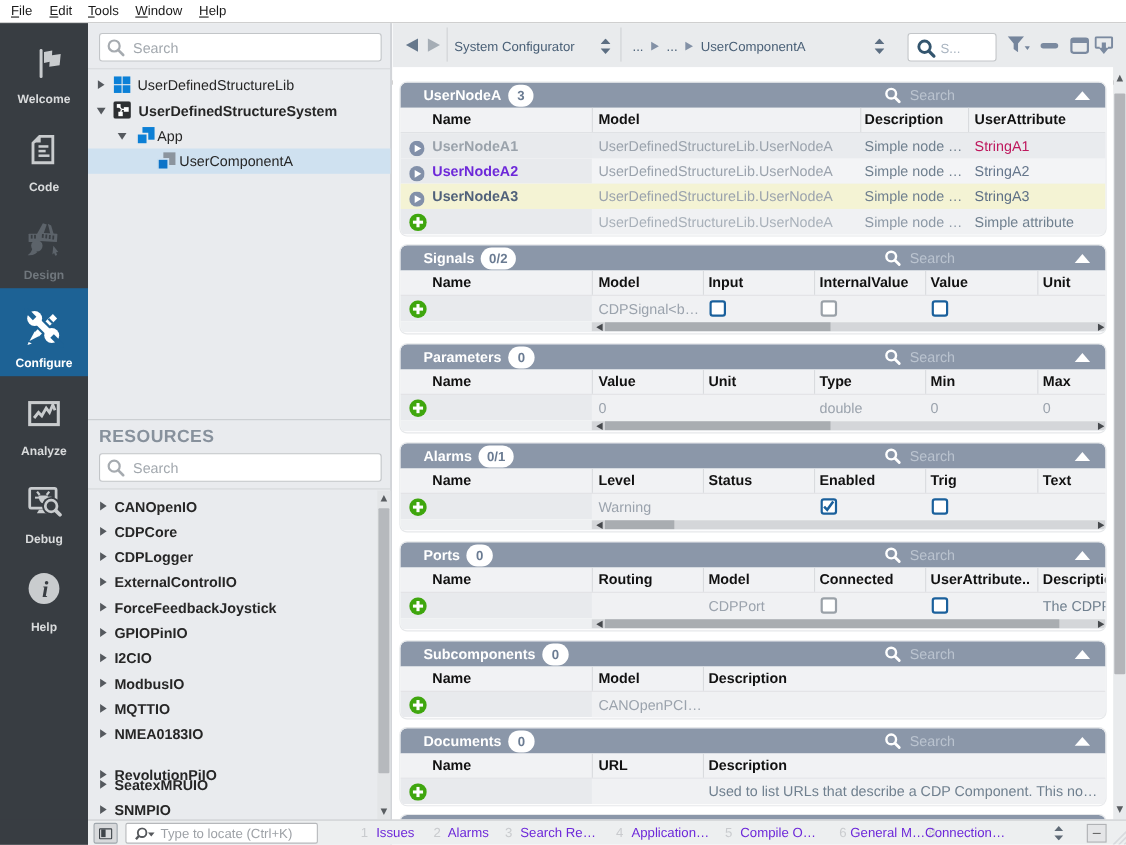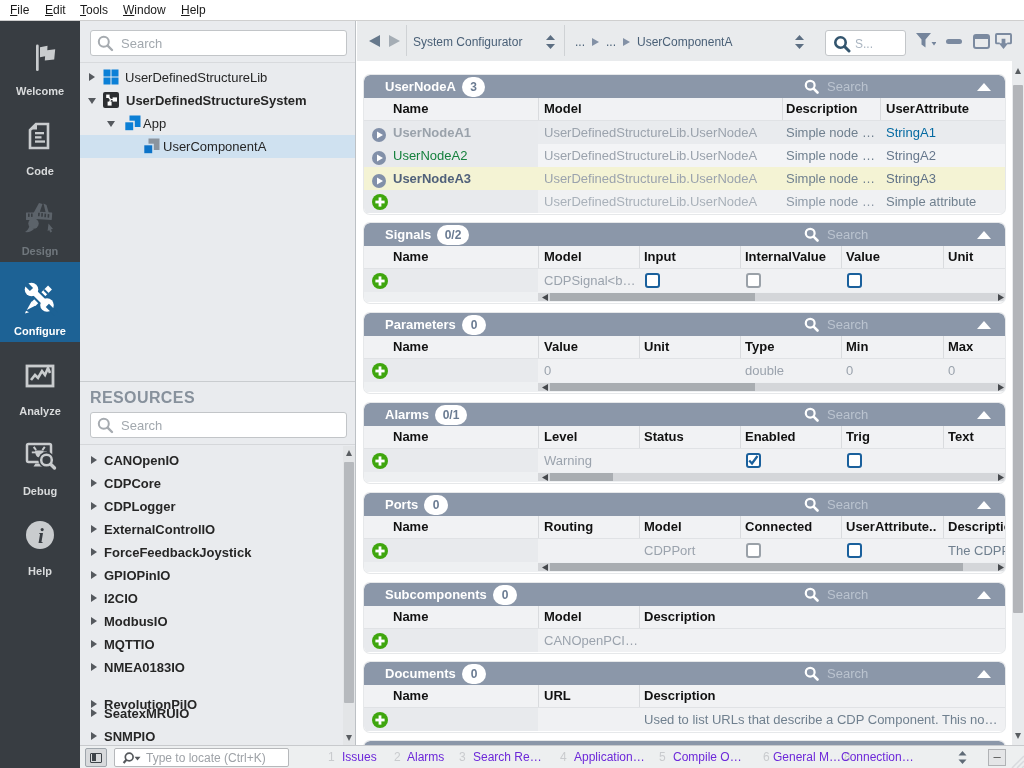--- a/index.html
+++ b/index.html
@@ -316,29 +316,29 @@
       </div>
       <div class="row" style="top:46px;background:#e8eaed">
         <div class="sc" style="background:#e9ebee"></div>
         <span class="a" style="left:8px;top:4.5px"><svg width="14" height="14" viewBox="0 0 14 14">
             <circle cx="7" cy="7" r="7" fill="#8290a9"></circle>
             <path d="M5 3.5 L11 7 L5 10.5 Z" fill="#fff"></path>
           </svg></span>
         <span style="left:29px;font-weight:bold;color:#9aa2ab">UserNodeA1</span>
         <span style="left:180px;color:#9ba3ad">UserDefinedStructureLib.UserNodeA</span>
         <span style="left:422px;color:#70808f">Simple node …</span>
-        <span style="left:522px;color:#0369a1">StringA1</span>
+        <span style="left:522px;color:#be185d">StringA1</span>
       </div>
       <div class="row" style="top:69px;background:#e8eaed">
         <div class="sc" style="background:#f3f4f6"></div>
         <span class="a" style="left:8px;top:4.5px"><svg width="14" height="14" viewBox="0 0 14 14">
             <circle cx="7" cy="7" r="7" fill="#8290a9"></circle>
             <path d="M5 3.5 L11 7 L5 10.5 Z" fill="#fff"></path>
           </svg></span>
-        <span style="left:29px;font-weight:normal;color:#15803d">UserNodeA2</span>
+        <span style="left:29px;font-weight:bold;color:#6d28d9">UserNodeA2</span>
         <span style="left:180px;color:#9ba3ad">UserDefinedStructureLib.UserNodeA</span>
         <span style="left:422px;color:#70808f">Simple node …</span>
         <span style="left:522px;color:#66778c">StringA2</span>
       </div>
       <div class="row" style="top:92px;background:#f4f3d4">
         <span class="a" style="left:8px;top:4.5px"><svg width="14" height="14" viewBox="0 0 14 14">
             <circle cx="7" cy="7" r="7" fill="#8290a9"></circle>
             <path d="M5 3.5 L11 7 L5 10.5 Z" fill="#fff"></path>
           </svg></span>
         <span style="left:29px;font-weight:bold;color:#50617a">UserNodeA3</span>

